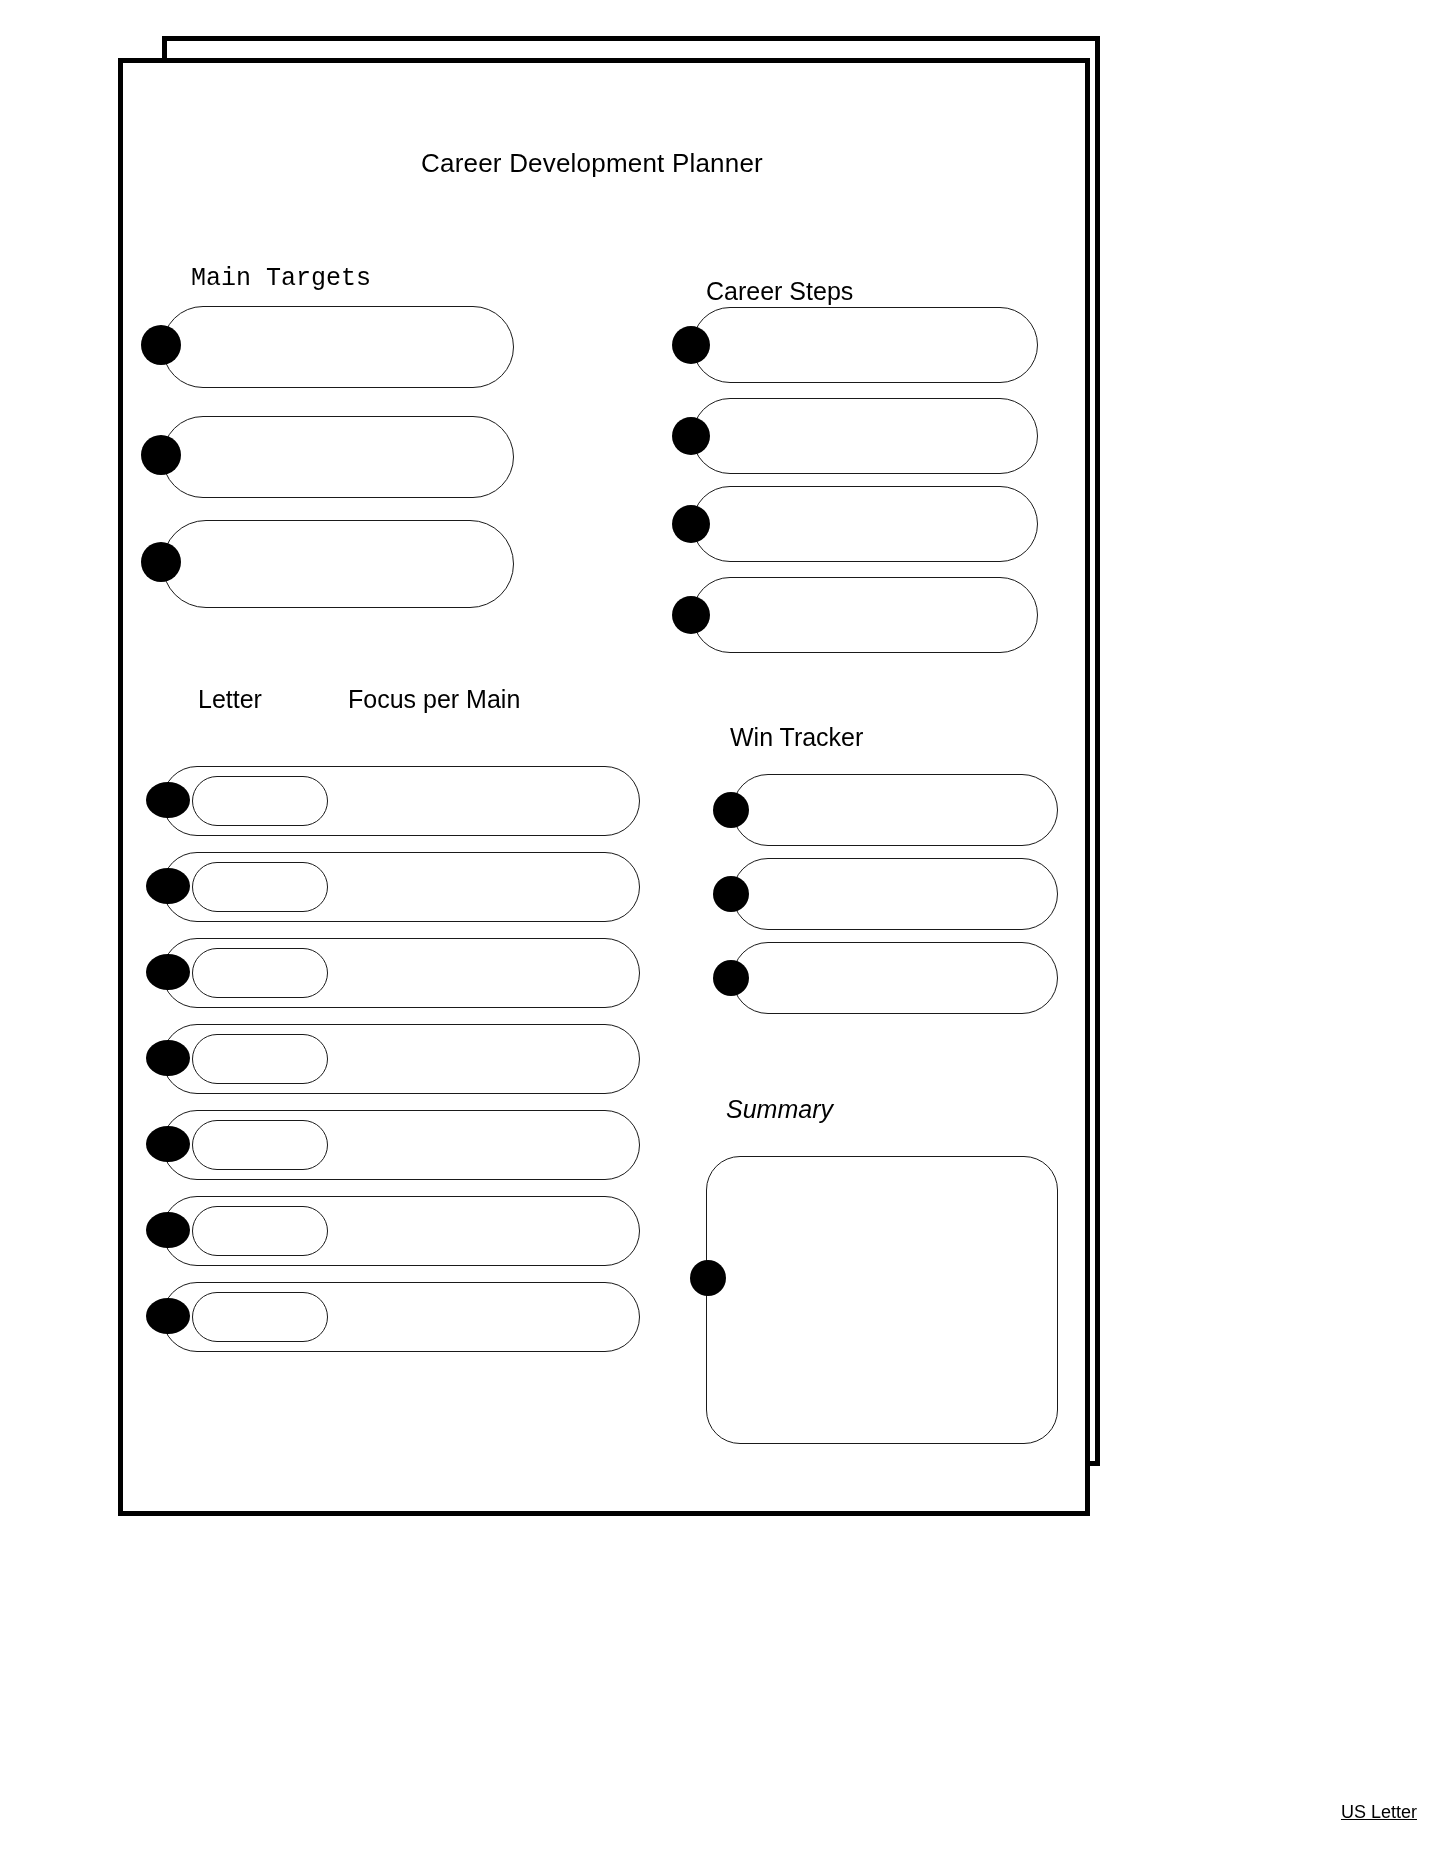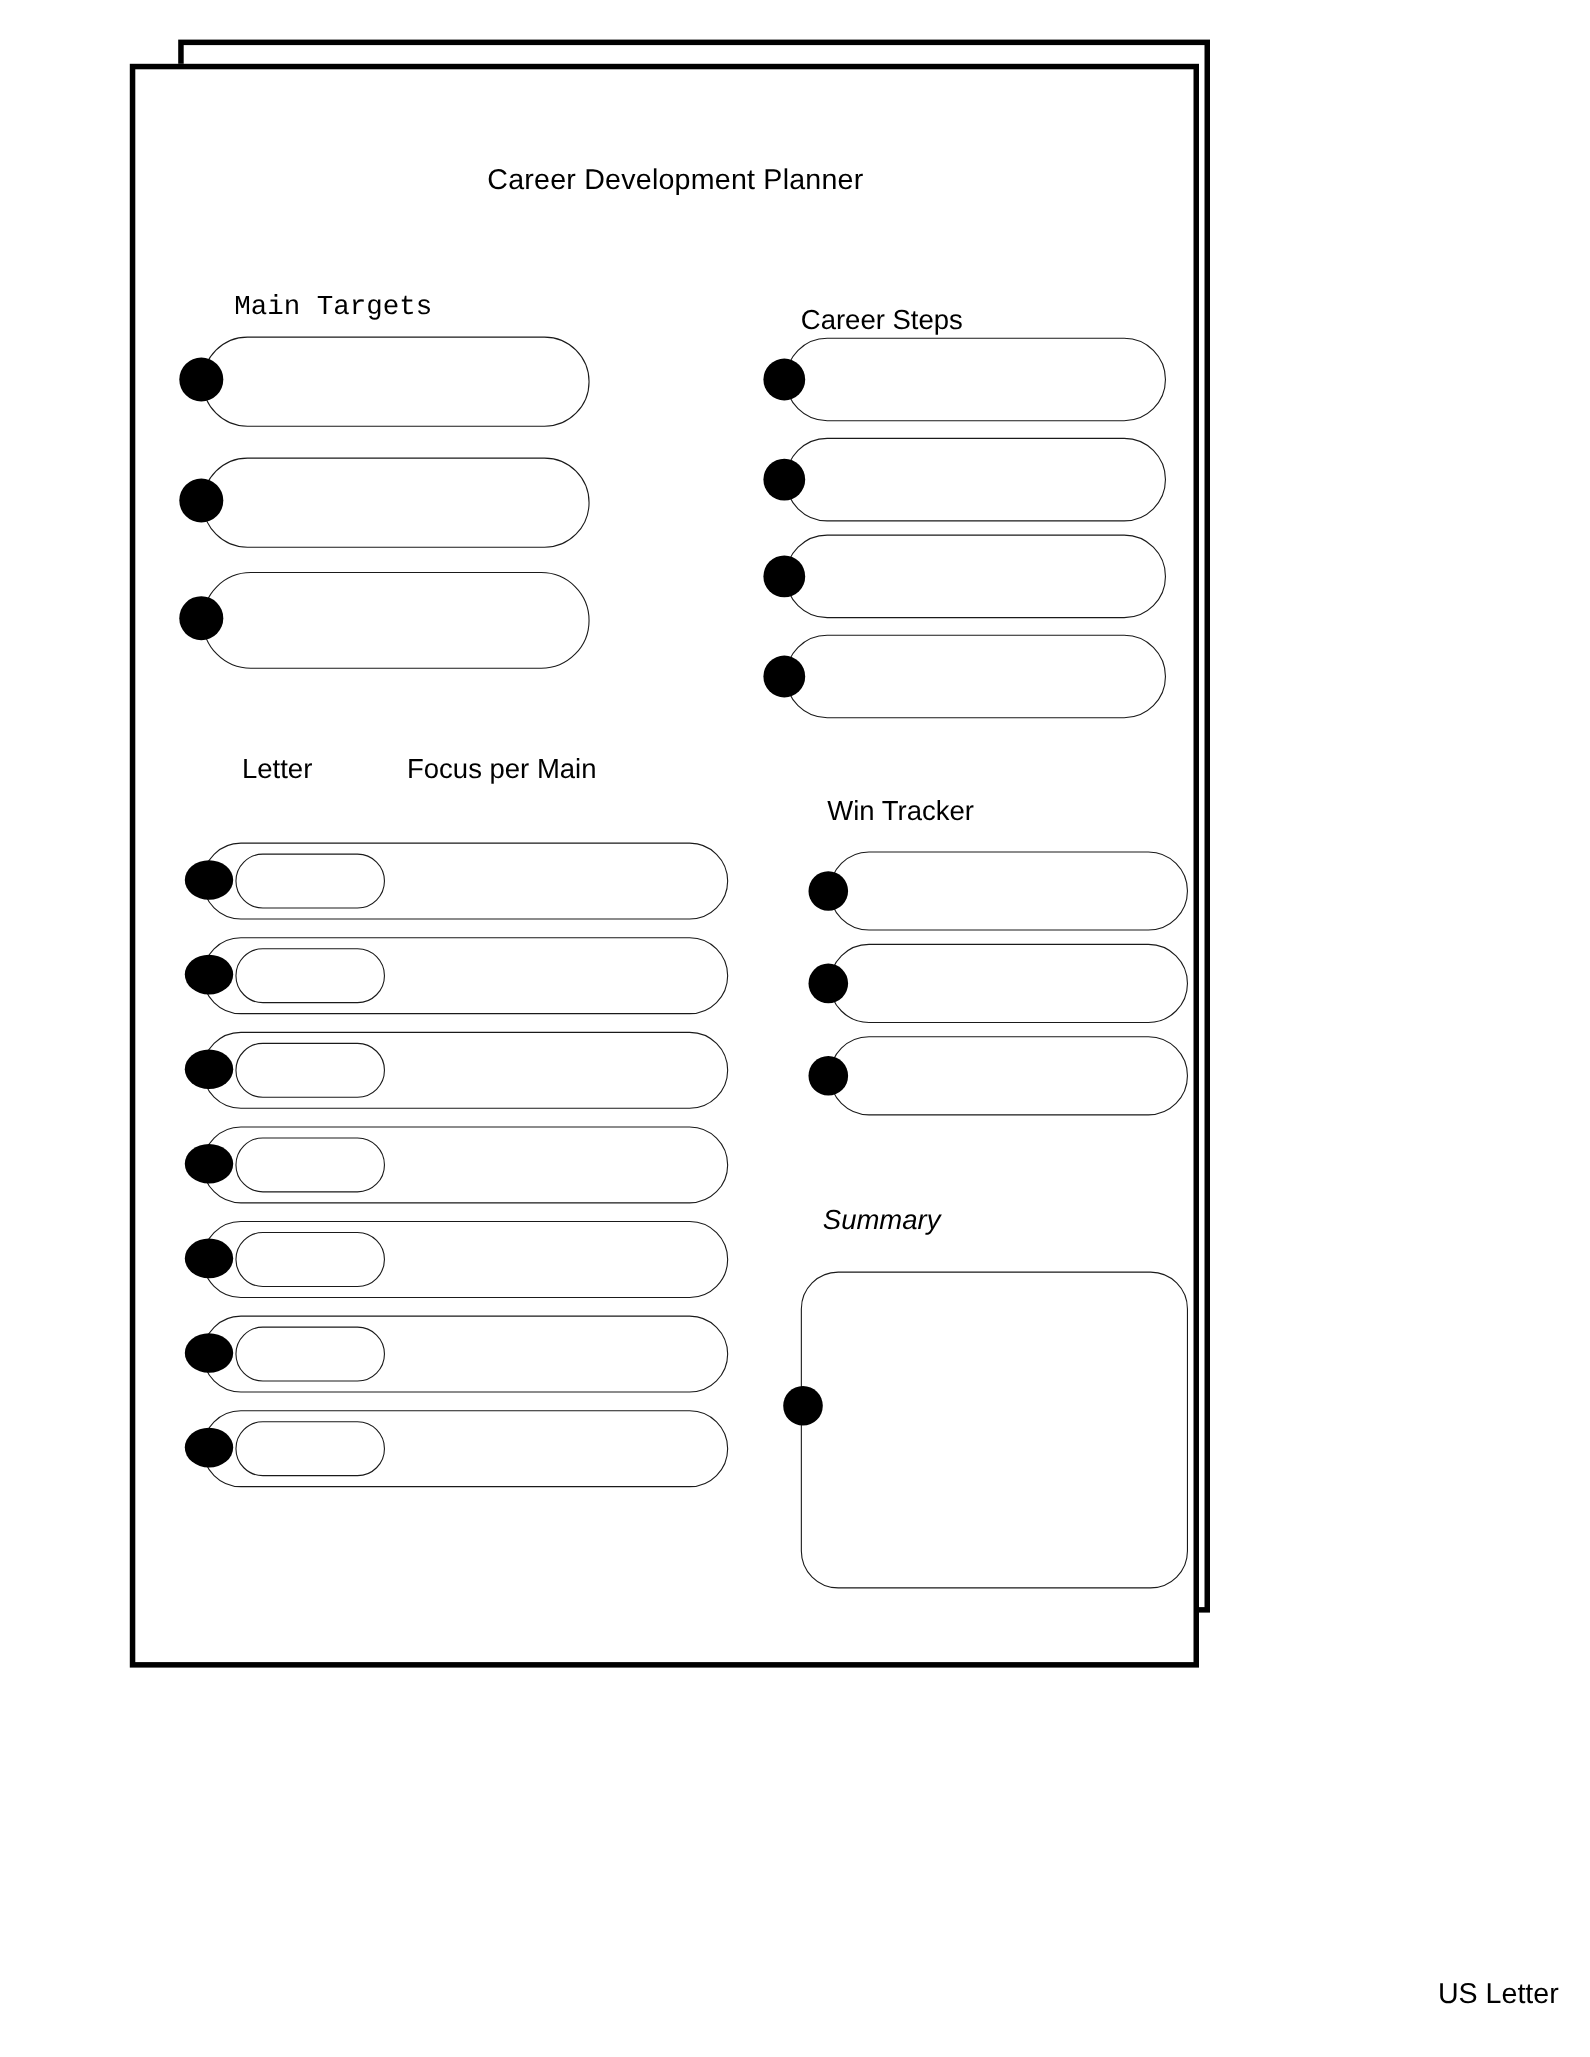--- a/index.html
+++ b/index.html
@@ -40,21 +40,21 @@
     height: 1458px;
     border: 5px solid #000000;
     background: #ffffff;
     box-sizing: border-box;
     z-index: 2;
   }
 
   
   .content {
     position: absolute;
-    left: 128px;
+    left: 106px;
     top: 58px;
     width: 972px;
     height: 1458px;
     z-index: 3;
   }
 
   
   .doc-title {
     position: absolute;
     left: 0;
@@ -108,24 +108,25 @@
     background: #000000;
     border-radius: 50%;
     z-index: 5;
   }
 
   
   .paper-size {
     position: absolute;
     right: 28px;
     top: 1800px;
-    font-size: 26px;
+    font-size: 18px;
     line-height: 25px;
     white-space: nowrap;
     z-index: 4;
+    text-decoration: underline;
   }
 </style>
 </head>
 <body>
 
 <div id="canvas">
 
   <div class="sheet-back"></div>
 
   <div class="sheet-front"></div>

